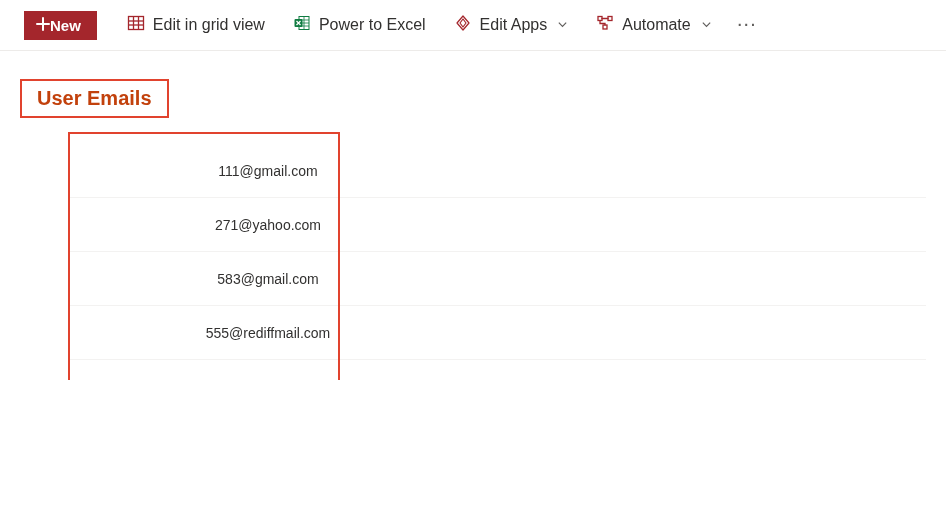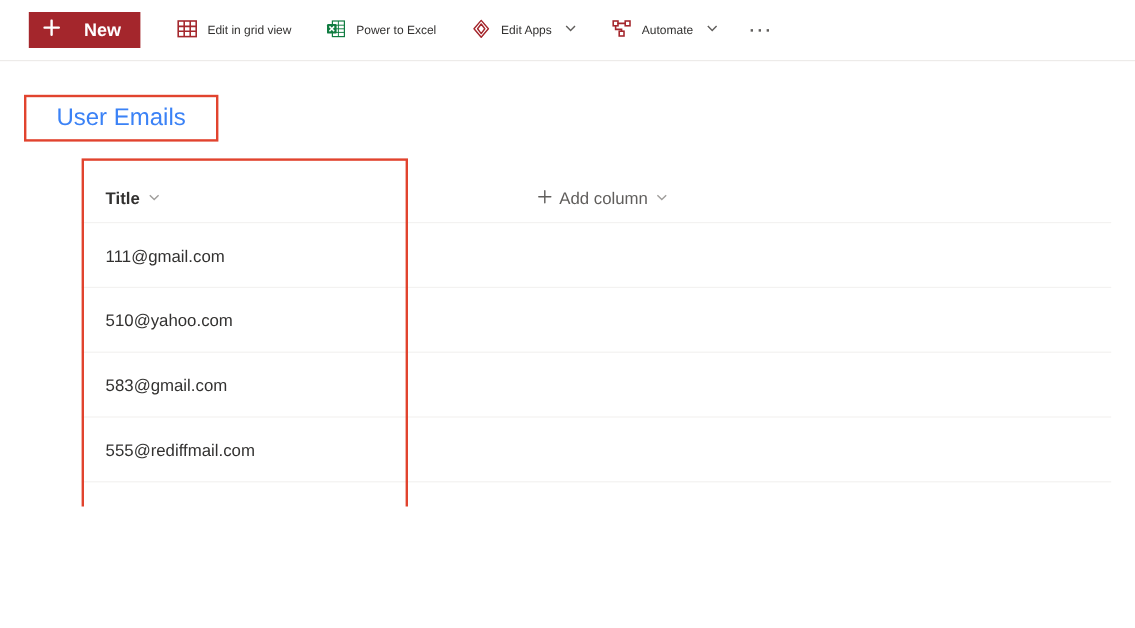--- a/index.html
+++ b/index.html
@@ -21,32 +21,32 @@
   }
   .btn-new {
     background: #a4262c;
     color: #fff;
     border: none;
     padding: 6px 16px 6px 12px;
     font-size: 15px;
     font-weight: 600;
     display: inline-flex;
     align-items: center;
-    gap: 20px;
+    gap: 0;
     cursor: pointer;
     font-family: inherit;
   }
   .cmd {
     display: inline-flex;
     align-items: center;
     gap: 8px;
     padding: 4px 10px;
     cursor: pointer;
     color: #323130;
-    font-size: 10px;
+    font-size: 16px;
     background: transparent;
     border: none;
     font-family: inherit;
   }
   .cmd svg, .btn-new svg { flex-shrink: 0; }
   .cmd .chev { margin-left: 2px; }
   .more-dots {
     display: inline-flex;
     align-items: center;
     justify-content: center;
@@ -55,23 +55,23 @@
     color: #605e5c;
     font-weight: bold;
     letter-spacing: 2px;
   }
   .content {
     padding: 28px 20px 20px 20px;
     position: relative;
   }
   .list-title {
     font-size: 20px;
-    font-weight: 400;
-    color: #3b82f6;
-    padding: 6px 25px;
+    font-weight: 700;
+    color: #c2410c;
+    padding: 6px 15px;
     border: 2px solid #e1432e;
     display: inline-block;
     margin: 0 0 26px 0;
   }
   .grid-wrap { position: relative; margin-left: 48px; }
   .annot-box {
     position: absolute;
     border: 2px solid #e1432e;
     pointer-events: none;
     top: -12px;
@@ -100,20 +100,21 @@
     align-items: center;
     gap: 6px;
     color: #605e5c;
     cursor: pointer;
   }
   .row {
     height: 54px;
     display: flex;
     align-items: center;
     border-bottom: 1px solid #f3f2f1;
+    text-align: center;
   }
   .cell-title {
     width: 380px;
     padding-left: 20px;
     color: #323130;
     cursor: pointer;
   }
   .chev { color: #605e5c; }
 </style>
 </head>
@@ -193,49 +194,26 @@
 
   <span class="more-dots">···</span>
 </div>
 
 <div class="content">
   <h1 class="list-title">User Emails</h1>
 
   <div class="grid-wrap">
     <div class="annot-box"></div>
 
-    <div class="grid-header">
-      <div class="col-title">
-        <span>Title</span>
-        <span class="chev">
-          <svg width="11" height="11" viewBox="0 0 12 12">
-              <path d="M2 4l4 4 4-4" fill="none" stroke="#a19f9d" stroke-width="1.3"></path>
-            </svg>
-        </span>
-      </div>
-      <div class="col-add">
-        <span>
-          <svg width="12" height="12" viewBox="0 0 12 12">
-              <path d="M6 1v10M1 6h10" stroke="#605e5c" stroke-width="1.2" stroke-linecap="round"></path>
-            </svg>
-        </span>
-        <span>Add column</span>
-        <span class="chev">
-          <svg width="11" height="11" viewBox="0 0 12 12">
-              <path d="M2 4l4 4 4-4" fill="none" stroke="#a19f9d" stroke-width="1.3"></path>
-            </svg>
-        </span>
-      </div>
-    </div>
 
     <div class="row">
       <div class="cell-title">111@gmail.com</div>
     </div>
     <div class="row">
-      <div class="cell-title">510@yahoo.com</div>
+      <div class="cell-title">271@yahoo.com</div>
     </div>
     <div class="row">
       <div class="cell-title">583@gmail.com</div>
     </div>
     <div class="row">
       <div class="cell-title">555@rediffmail.com</div>
     </div>
   </div>
 </div>
 

